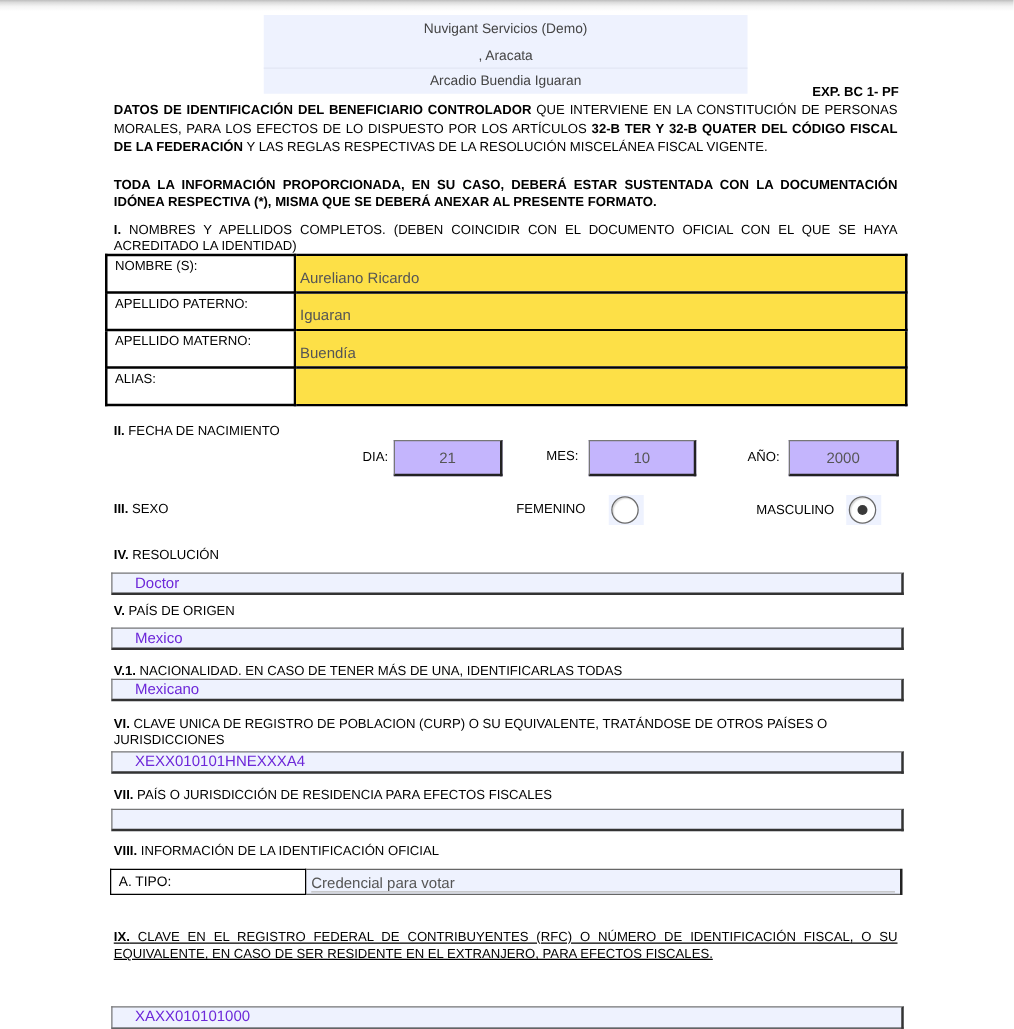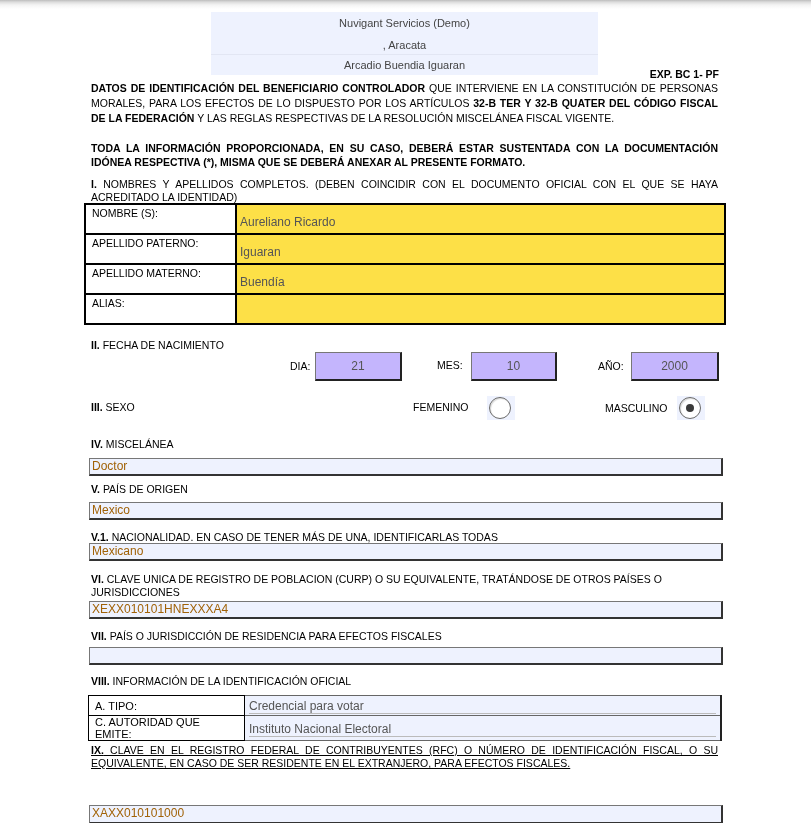--- a/index.html
+++ b/index.html
@@ -18,21 +18,21 @@
   table.names { position: absolute; left: 84px; top: 203px; width: 642px; border-collapse: collapse; }
   table.names td { border: 2px solid #000; height: 30px; vertical-align: top; font-size: 10.5px; }
   table.names td.lbl { width: 151px; padding: 2px 6px; }
   table.names td.val { background: #fde047; padding: 0; position: relative; }
   table.names td.val span { position: absolute; left: 3px; top: 10px; font-size: 12px; color: #555; }
   .datebox { position: absolute; top: 352px; height: 29px; background: #c4b5fd; border: 1px solid #777; border-right: 2px solid #222; border-bottom: 2px solid #222; font-size: 12px; color: #555; text-align: center; line-height: 26px; }
   .lbl-s { position: absolute; font-size: 10.5px; }
   .radio-wrap { position: absolute; width: 28px; height: 24px; background: #eef2fe; }
   .radio { position: absolute; left: 2px; top: 1px; width: 22px; height: 22px; border-radius: 50%; border: 1.5px solid #6a6a6a; background: #fff; box-shadow: inset 1px 1px 1px rgba(0,0,0,0.15); }
   .radio .dot { position: absolute; left: 6px; top: 6px; width: 8px; height: 8px; border-radius: 50%; background: #3a3a3a; }
-  .field { position: absolute; left: 89px; width: 634px; height: 18px; background: #eef2fe; border: 1px solid #777; border-right: 2px solid #333; border-bottom: 2px solid #333; font-size: 12px; color: #a16207; padding-left: 2px; line-height: 15px; }
+  .field { position: absolute; left: 89px; width: 634px; height: 18px; background: #eef2fe; border: 1px solid #777; border-right: 2px solid #333; border-bottom: 2px solid #333; font-size: 12px; color: #6d28d9; padding-left: 18px; line-height: 15px; }
   table.idt { position: absolute; left: 88px; top: 695px; width: 634px; border-collapse: collapse; }
   table.idt td { border: 1.5px solid #000; height: 20px; font-size: 11px; }
   table.idt td.lbl { width: 156px; padding: 0 6px; }
   table.idt td.val { background: #eef2fe; color: #555; font-size: 12px; padding: 2px 4px 0 4px; border-color: #666; border-right: 2px solid #222; }
   table.idt td.val div { border-bottom: 1px solid #bbb; }
 </style>
 </head>
 <body>
 
 <div class="topbar"></div>
@@ -96,21 +96,21 @@
 <div class="radio-wrap" style="left:487px; top:396px;">
   <div class="radio"></div>
 </div>
 <div class="lbl-s" style="left:605px; top:402px;">MASCULINO</div>
 <div class="radio-wrap" style="left:677px; top:396px;">
   <div class="radio">
       <div class="dot"></div>
     </div>
 </div>
 
-<div class="sect" style="top:438px;"><b>IV.</b><span> MISCELÁNEA</span></div>
+<div class="sect" style="top:438px;"><b>IV.</b><span> RESOLUCIÓN</span></div>
 <div class="field" style="top:458px;">Doctor</div>
 
 <div class="sect" style="top:483px;"><b>V.</b><span> PAÍS DE ORIGEN</span></div>
 <div class="field" style="top:502px;">Mexico</div>
 
 <div class="sect" style="top:531px;"><b>V.1.</b><span> NACIONALIDAD. EN CASO DE TENER MÁS DE UNA, IDENTIFICARLAS TODAS</span></div>
 <div class="field" style="top:543px;">Mexicano</div>
 
 <div class="para" style="top:573px; line-height:13px; text-align:left;"><b>VI.</b><span> CLAVE UNICA DE REGISTRO DE POBLACION (CURP) O SU EQUIVALENTE, TRATÁNDOSE DE OTROS PAÍSES O JURISDICCIONES</span></div>
 <div class="field" style="top:601px;">XEXX010101HNEXXXA4</div>
@@ -121,23 +121,17 @@
 <div class="sect" style="top:675px;"><b>VIII.</b><span> INFORMACIÓN DE LA IDENTIFICACIÓN OFICIAL</span></div>
 
 <table class="idt">
   <tbody>
       <tr>
     <td class="lbl">A. TIPO:</td>
     <td class="val">
           <div>Credencial para votar</div>
         </td>
   </tr>
-  <tr>
-    <td class="lbl">C. AUTORIDAD QUE EMITE:</td>
-    <td class="val">
-          <div>Instituto Nacional Electoral</div>
-        </td>
-  </tr>
 </tbody>
   </table>
 
 <div class="para" style="top:744px; line-height:13px;text-decoration:underline;"><b>IX.</b><span> CLAVE EN EL REGISTRO FEDERAL DE CONTRIBUYENTES (RFC) O NÚMERO DE IDENTIFICACIÓN FISCAL, O SU EQUIVALENTE, EN CASO DE SER RESIDENTE EN EL EXTRANJERO, PARA EFECTOS FISCALES.</span></div>
 <div class="field" style="top:805px; height:19px;">XAXX010101000</div>
 
 </body></html>

